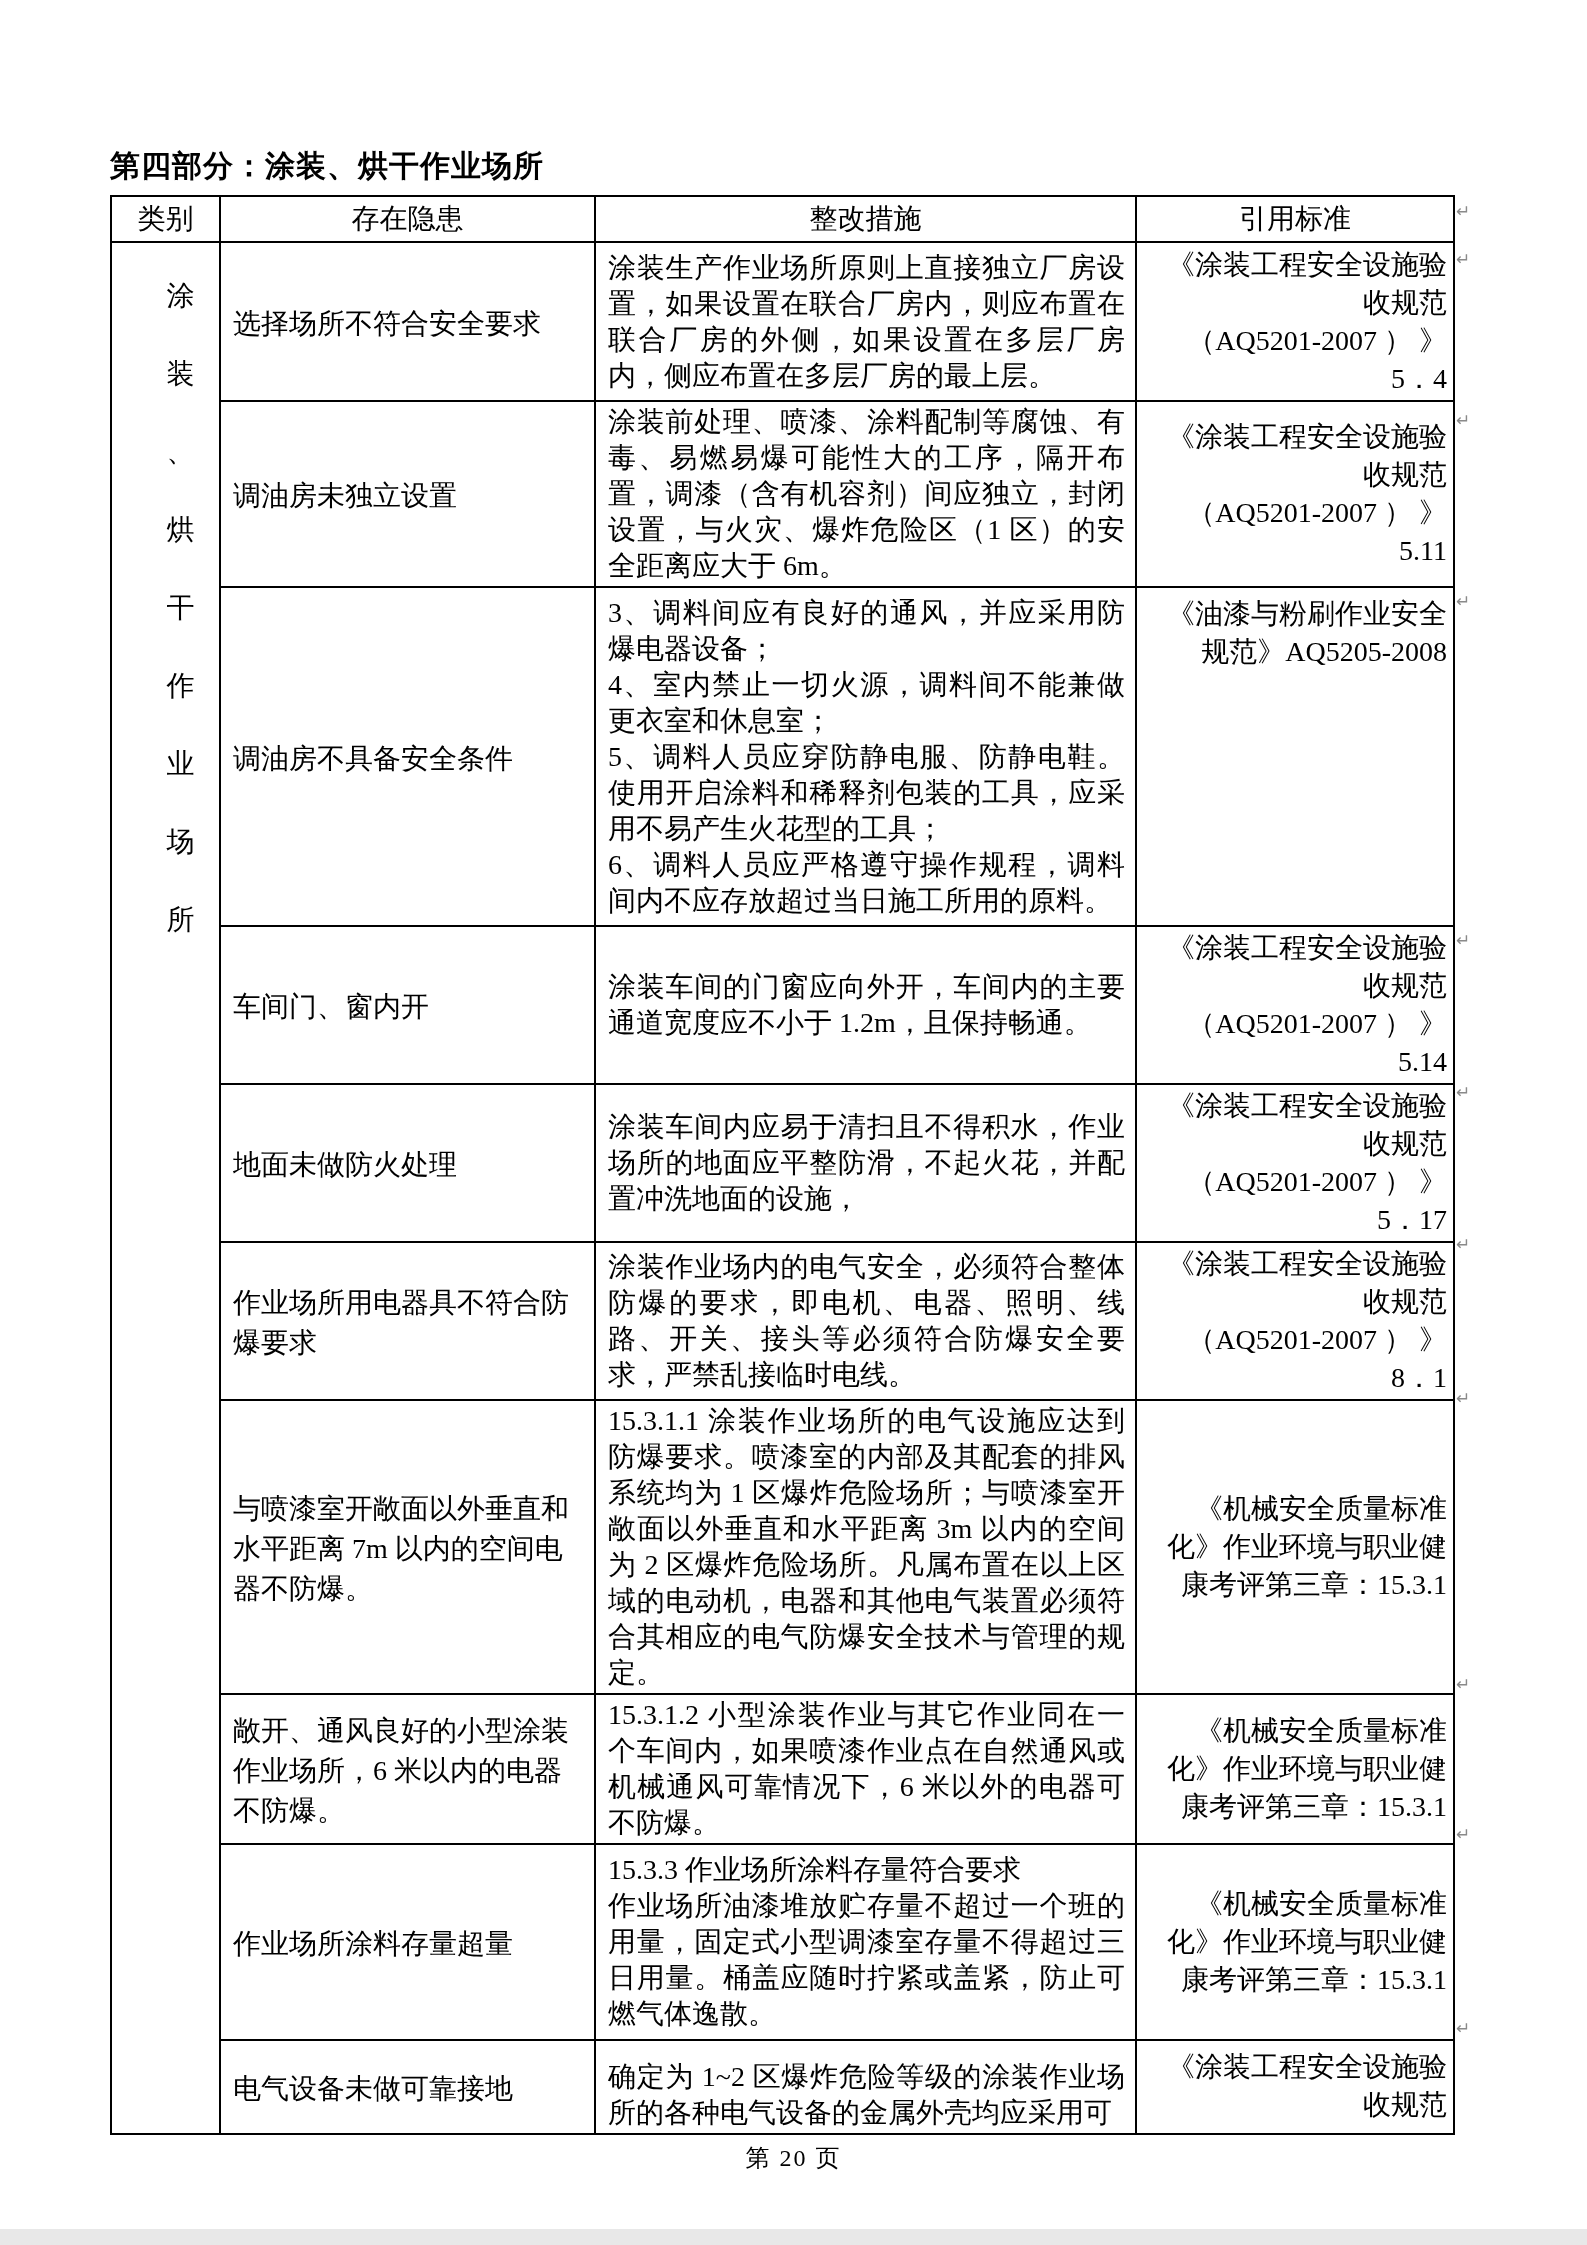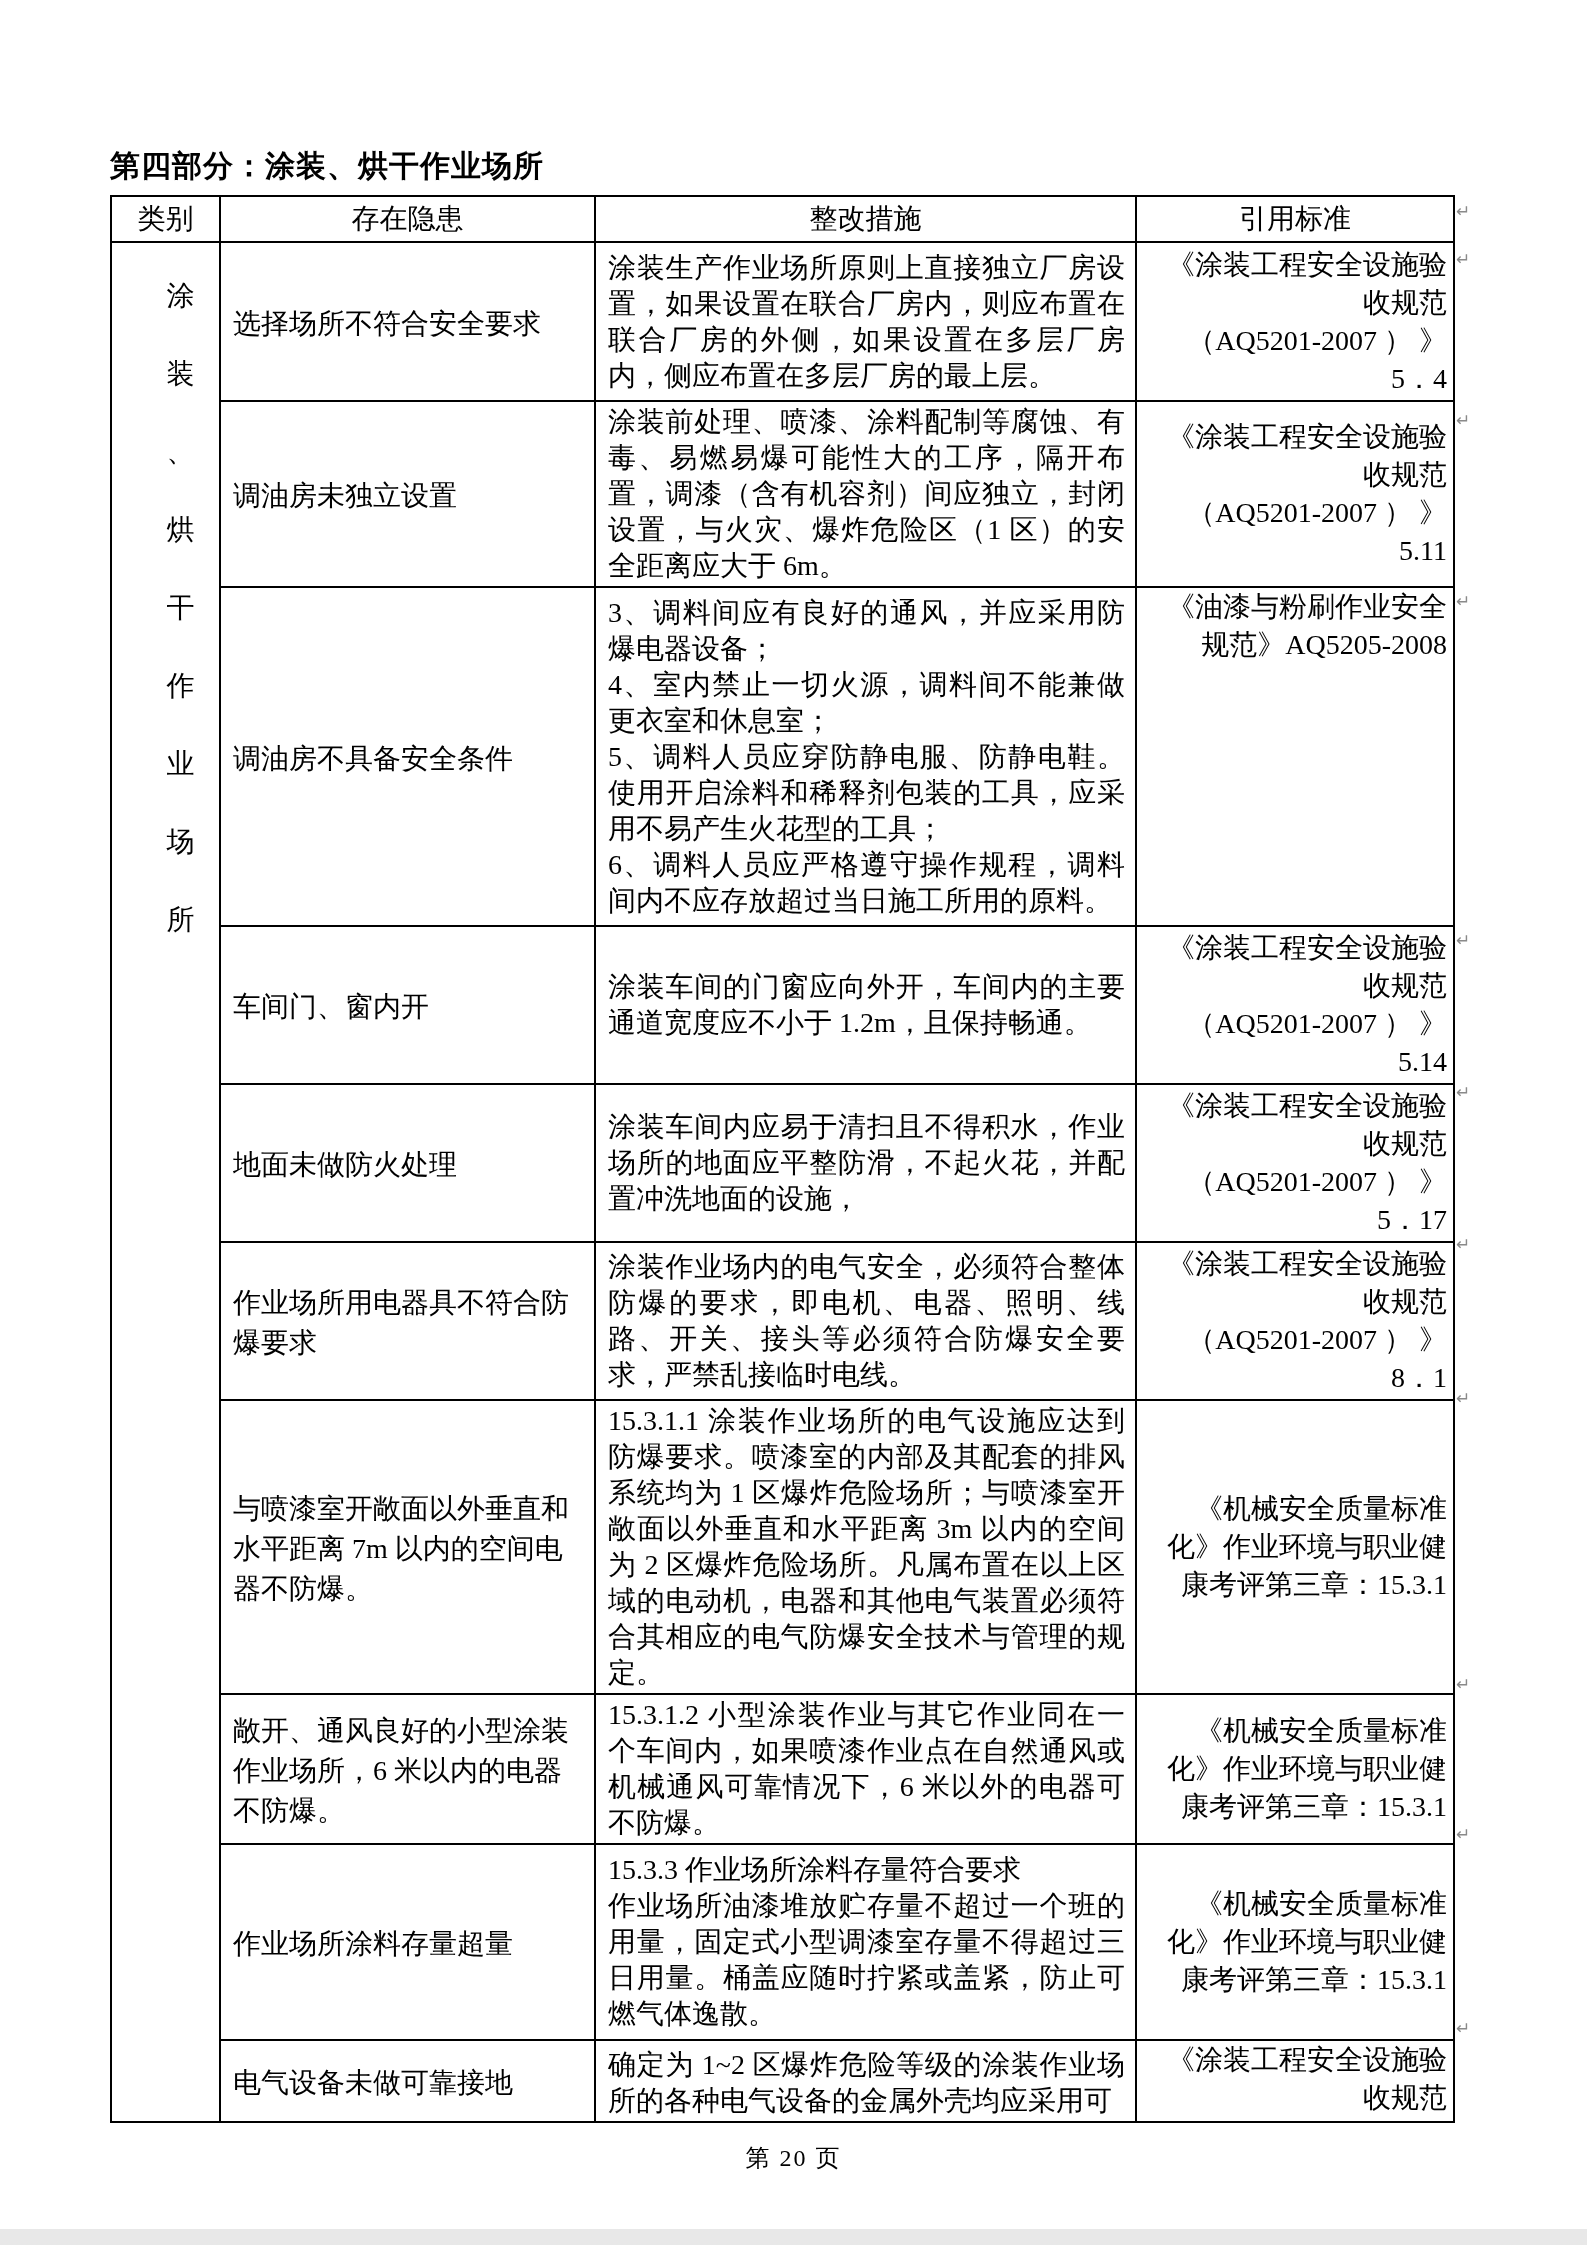--- a/index.html
+++ b/index.html
@@ -81,22 +81,22 @@
     white-space: pre-line;
   }
   td.std {
     vertical-align: middle;
     text-align: right;
     padding: 2px 6px;
     line-height: 38px;
     white-space: pre-line;
     margin-top: 16px;
   }
-  td.std.vtop { vertical-align: top; padding-top: 0; }
-  td.measure.vtop { vertical-align: top; padding-top: 6px; margin-left: 32px; }
+  td.std.vtop { vertical-align: top; padding-top: 7px; }
+  td.measure.vtop { vertical-align: top; padding-top: 18px; margin-left: 32px; }
 
   .footer-text {
     position: absolute;
     top: 2094px;
     left: 0;
     width: 100%;
     text-align: center;
     font-size: 24px;
     letter-spacing: 2px;
     margin-top: 48px;

